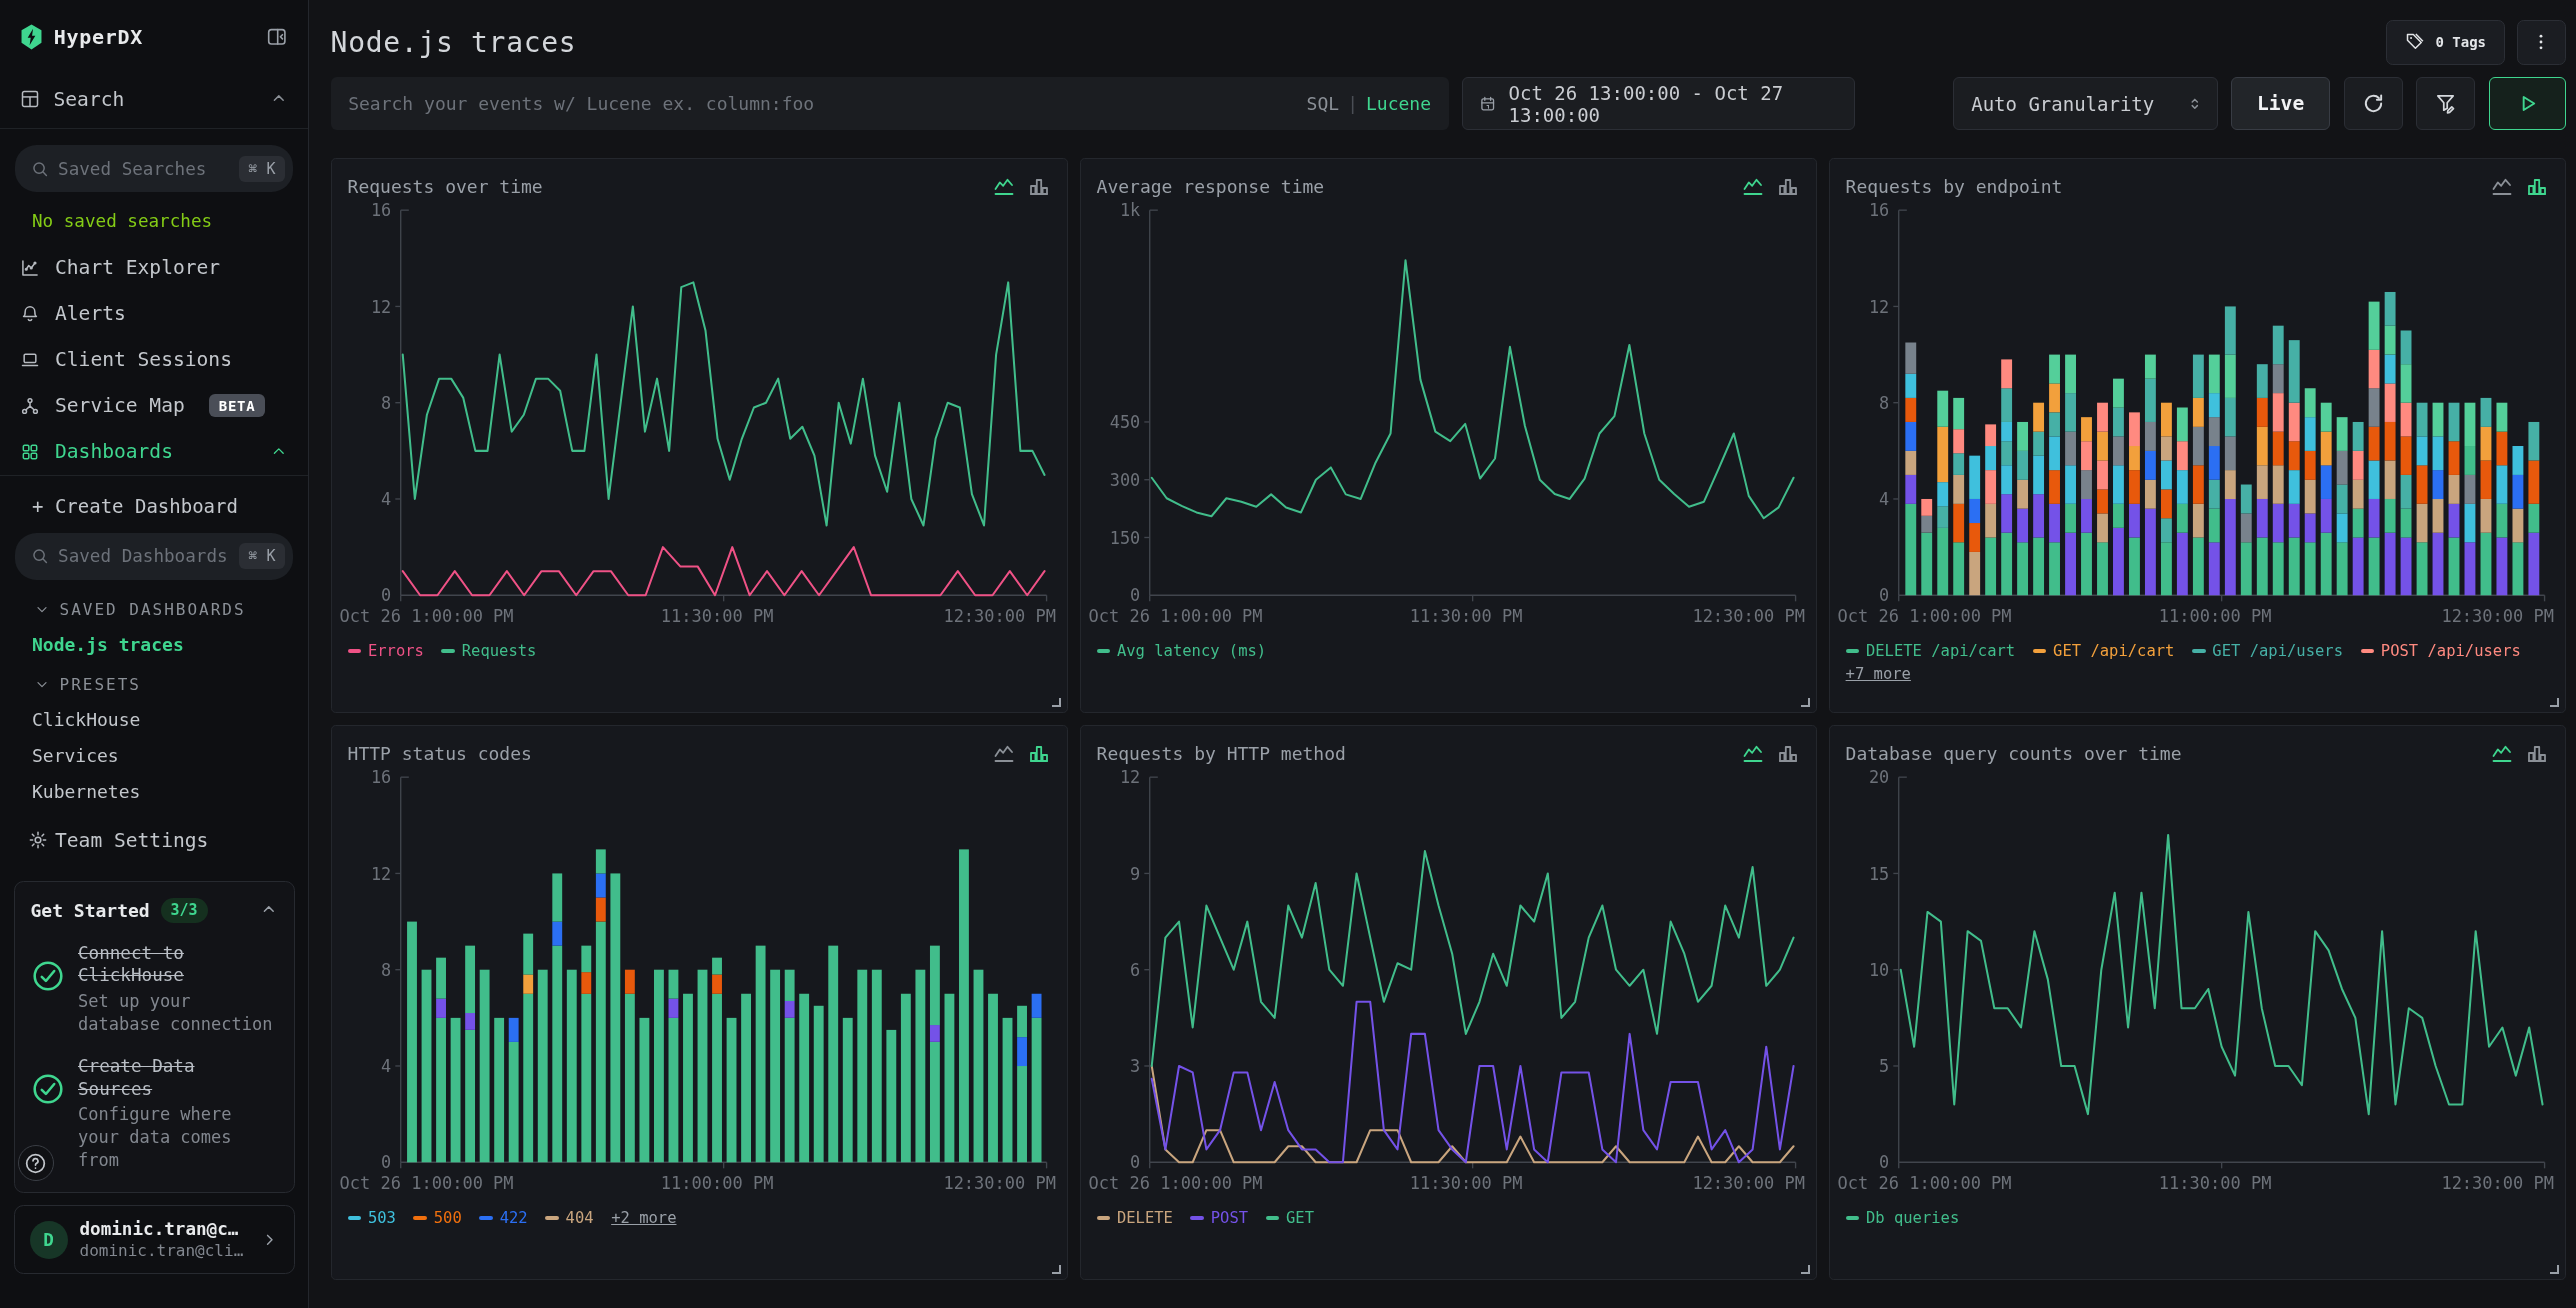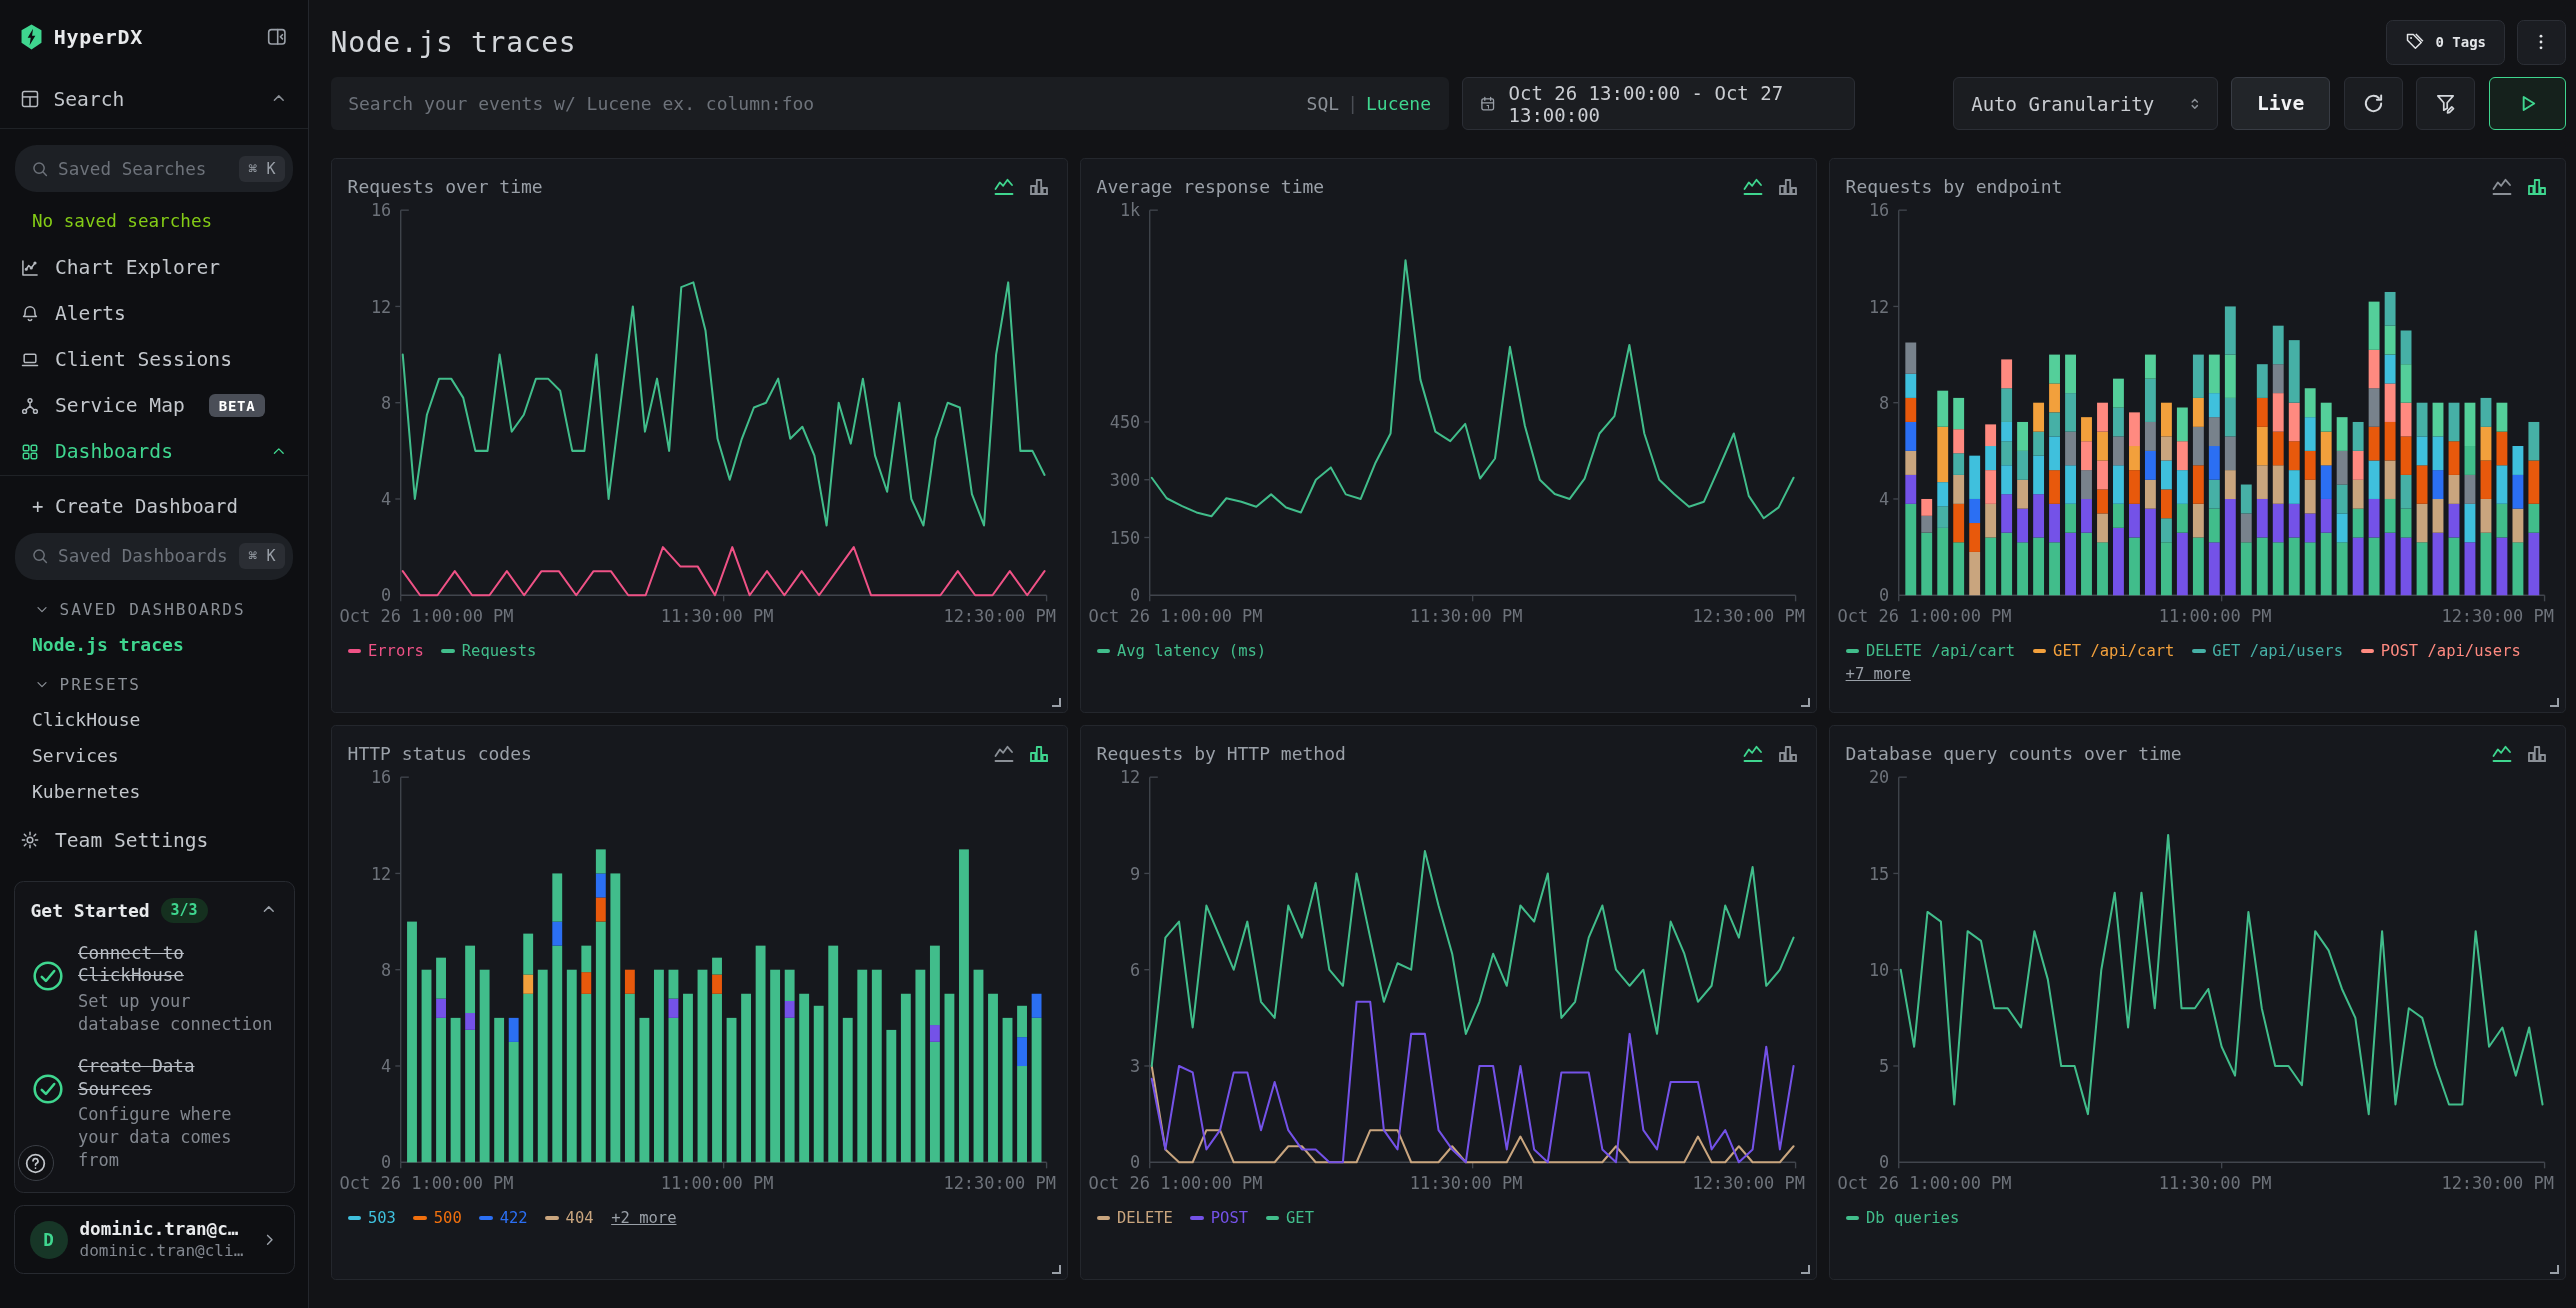--- a/index.html
+++ b/index.html
@@ -26,21 +26,21 @@
   .nav-item .ic { width:20px; height:20px; color:#b6bac0; }
   .nav-item.active, .nav-item.active .ic { color:#3fd68f; }
   .nav-item .badge { margin-left:9.5px; background:#4a4e57; color:#ffffff; font-size:14px; font-weight:bold; padding:3.4px 9.5px; border-radius:6px; letter-spacing:0.7px; }
   .nav-item .chev { margin-left:auto; width:17.6px; height:17.6px; color:#8b9097; }
   .divider { border-bottom:0.7px solid #1f2226; }
   .create-dash { padding:19px 20px 0 32px; font-size:19px; color:#c3c7cc; cursor:pointer; }
   .group-head { display:flex; align-items:center; gap:9.5px; padding:20px 0 0 34px; font-size:16px; letter-spacing:2px; color:#8b9097; cursor:pointer; }
   .group-head .ic { width:16px; height:16px; }
   .group-item { padding:15px 0 0 32px; font-size:18px; color:#c3c7cc; cursor:pointer; }
   .group-item.active { color:#3fd68f; font-weight:bold; }
-  .team-row { display:flex; align-items:center; gap:15px; padding:27px 20px 0; font-size:19.6px; color:#c3c7cc; cursor:pointer; }
+  .team-row { display:flex; align-items:center; gap:7px; padding:27px 28px 0; font-size:19.6px; color:#c3c7cc; cursor:pointer; }
   .team-row .ic { width:20px; height:20px; color:#b6bac0; }
   .gs-card { margin:auto 13.5px 0; border:0.7px solid #272a30; background:#121317; border-radius:9.5px; padding:16px 16px 20px; }
   .gs-head { display:flex; align-items:center; }
   .gs-title { font-size:18px; font-weight:bold; color:#e8eaec; }
   .gs-badge { margin-left:10.8px; background:#15301f; color:#3fd68f; font-weight:bold; font-size:15px; border-radius:675px; padding:3.4px 10px; }
   .gs-head .chev { margin-left:auto; width:17.6px; height:17.6px; color:#9aa0a8; }
   .gs-item { display:flex; gap:13.5px; margin-top:19px; }
   .gs-check { width:34px; min-width:34px; height:34px; color:#3fd68f; margin-top:17.6px; }
   .gs-item-title { font-size:17.6px; color:#b9bec5; text-decoration:line-through; line-height:1.3; }
   .gs-item-desc { font-size:17px; color:#82878f; line-height:1.35; margin-top:2.7px; }

